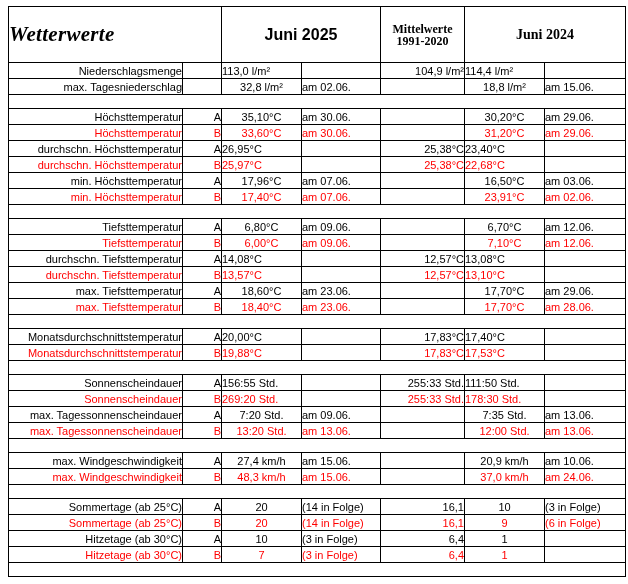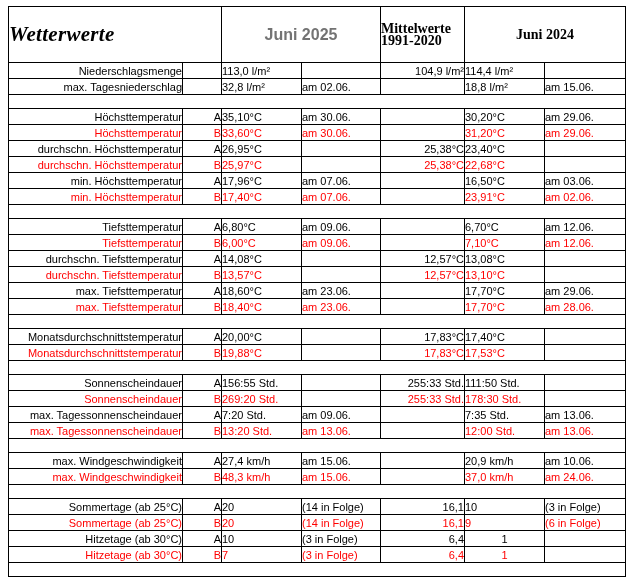--- a/index.html
+++ b/index.html
@@ -57,44 +57,45 @@
     font-family: "Liberation Serif", serif;
     font-weight: bold;
     font-style: italic;
     font-size: 21px;
     letter-spacing: .3px;
   }
   .head-cur {
     text-align: center;
     font-weight: bold;
     font-size: 16px;
-    color: #737373;
+    color: #000000;
   }
   .head-mean {
+    text-align: center;
     font-family: "Liberation Serif", serif;
     font-weight: bold;
-    font-size: 14px;
+    font-size: 12px;
     line-height: 12px;
     white-space: normal;
   }
   .head-prev {
     text-align: center;
     font-family: "Liberation Serif", serif;
     font-weight: bold;
     font-size: 14px;
   }
 
   
   tr.data td { height: 15px; }
   tr.spacer td { height: 13px; border-left: 1px solid #000; border-right: 1px solid #000;
                  border-top: 1px solid #000; border-bottom: 1px solid #000; }
 
   td.label   { padding-left: 4px; text-align: right; }
   td.ab      { padding-right: 4px; text-align: right; }
-  td.val     { padding-right: 5px; text-align: left; }
+  td.val     { padding-right: 5px; text-align: center; }
   td.val-l   { padding-left: 10px; text-align: left; }
   td.date    { padding-left: 6px; text-align: left; }
   td.mean    { padding-right: 5px; text-align: right; }
   td.ctr     { text-align: center; }
 
   .red  { color: #ff0000; }
   .blk  { color: #000000; }
 </style>
 </head>
 <body>

